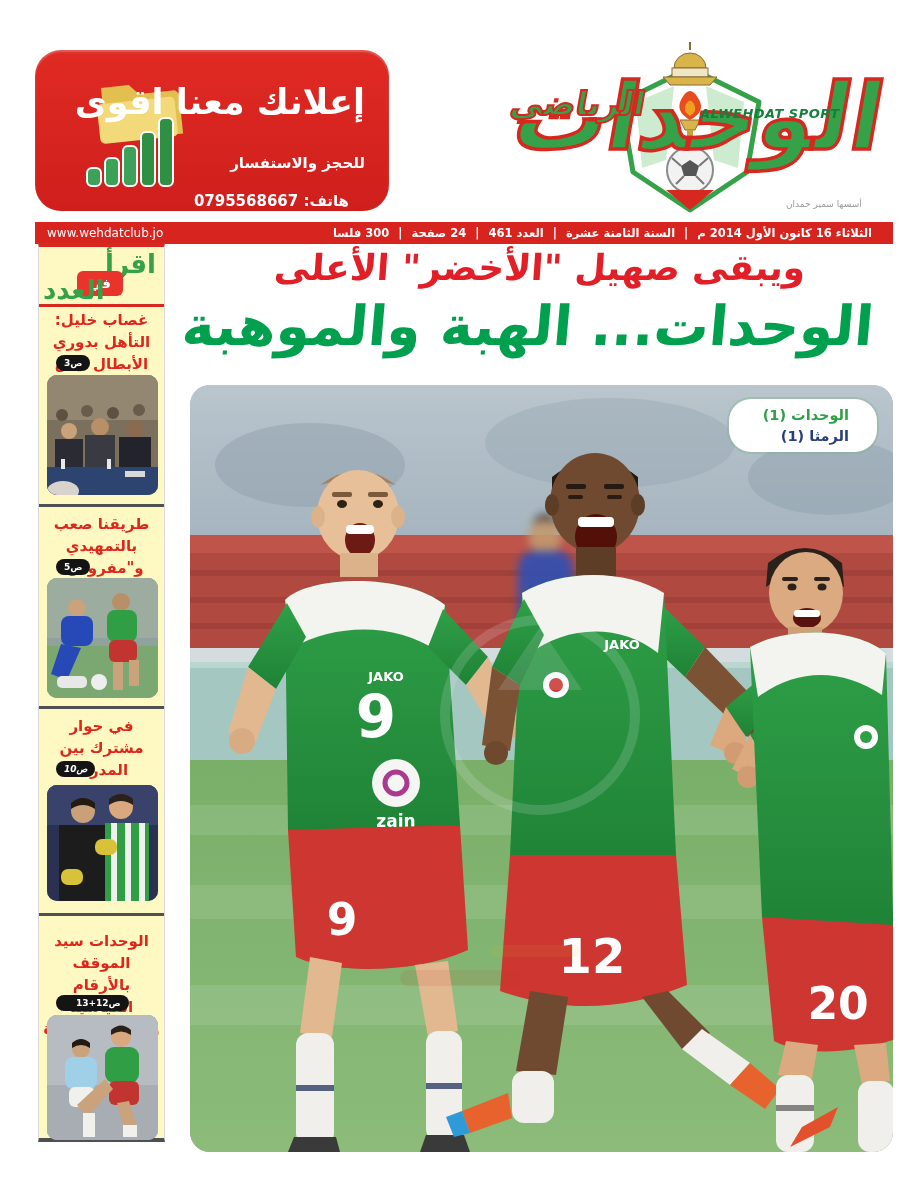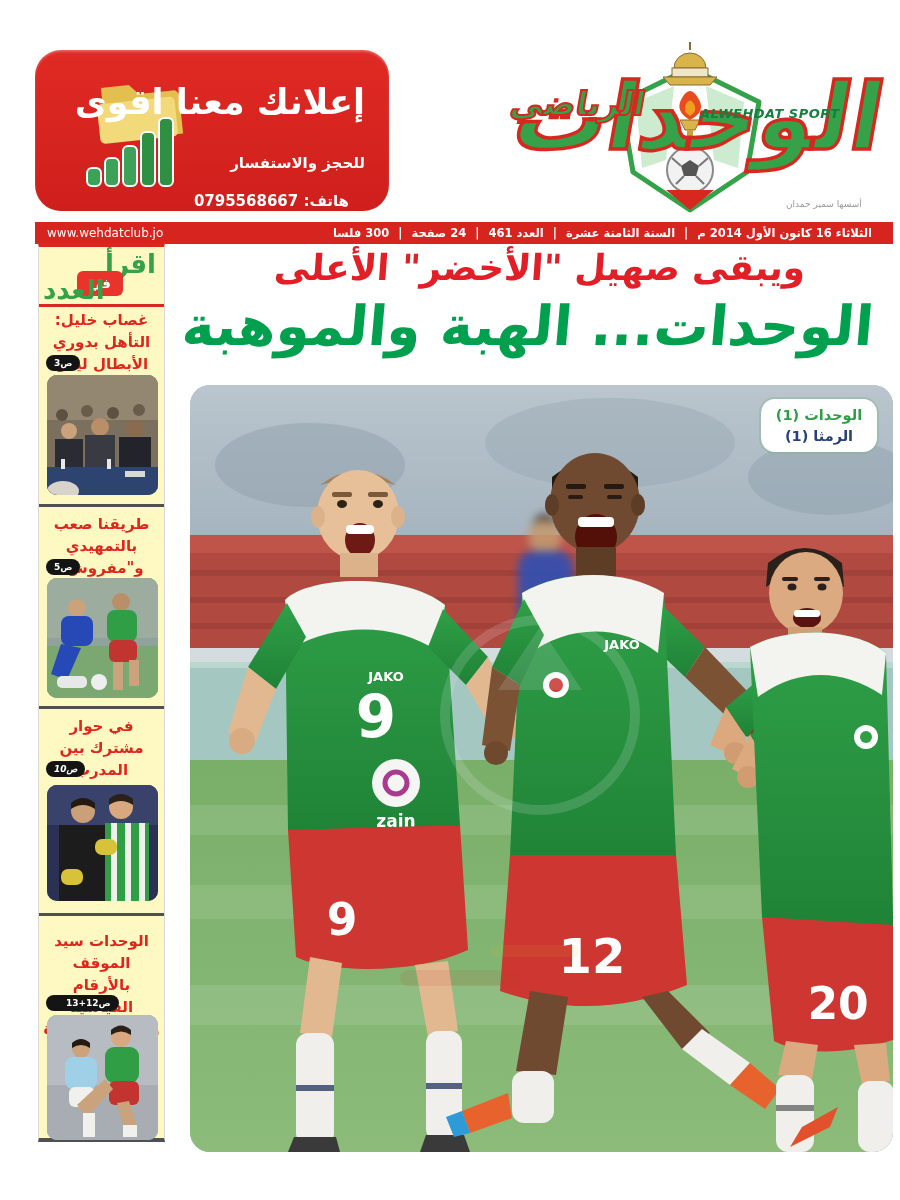--- a/index.html
+++ b/index.html
@@ -48,29 +48,29 @@
            border-left:1px solid #d9d9db;border-right:1px solid #d9d9db;}
   .sidebar .abs{position:absolute;}
   .read-w{right:8px;top:2px;font-size:26px;font-weight:bold;color:#35a148;}
   .in-box{left:38px;top:24px;width:46px;height:25px;background:#e8342a;border-radius:6px;color:#fff;
           font-size:13px;font-weight:bold;display:flex;align-items:center;justify-content:center;}
   .issue-w{left:4px;top:28px;font-size:26px;font-weight:bold;color:#35a148;}
   .hdr-line{left:0;top:57px;width:100%;height:3px;background:#d6281f;}
   .s-title{width:119px;left:3px;text-align:center;direction:rtl;font-size:15px;line-height:22px;
            font-weight:bold;color:#e0261c;}
   .badge{background:#141414;color:#fff;font-size:9px;font-weight:bold;padding:3px 8px;
-         border-radius:10px;direction:rtl;z-index:4;}
+         border-radius:10px;direction:rtl;z-index:4;margin-left:10px;}
   .s-photo{left:8px;width:111px;border-radius:10px;overflow:hidden;background:#888;}
   .divider{left:0;width:100%;height:3px;background:#4f5052;}
 
   
   .photo{left:190px;top:385px;width:703px;height:767px;border-radius:20px;overflow:hidden;
          background:#a9b8c2;}
-  .score{position:absolute;right:16px;top:14px;background:#fff;border-radius:14px;padding:8px 12px;
-         text-align:center;z-index:5;box-shadow:0 0 0 2px rgba(120,180,130,.35);min-width:92px;}
+  .score{position:absolute;right:16px;top:14px;background:#fff;border-radius:22px;padding:8px 28px;
+         z-index:5;box-shadow:0 0 0 2px rgba(120,180,130,.35);min-width:92px;}
   .score .l1{font-size:14.5px;font-weight:bold;color:#2f9e45;margin-bottom:5px;direction:rtl;}
   .score .l2{font-size:14.5px;font-weight:bold;color:#27407c;direction:rtl;}
   svg text{font-family:"DejaVu Sans",sans-serif;font-weight:bold;}
 </style>
 </head>
 <body>
 
 <div class="page">
 
   <div class="abs ad">

